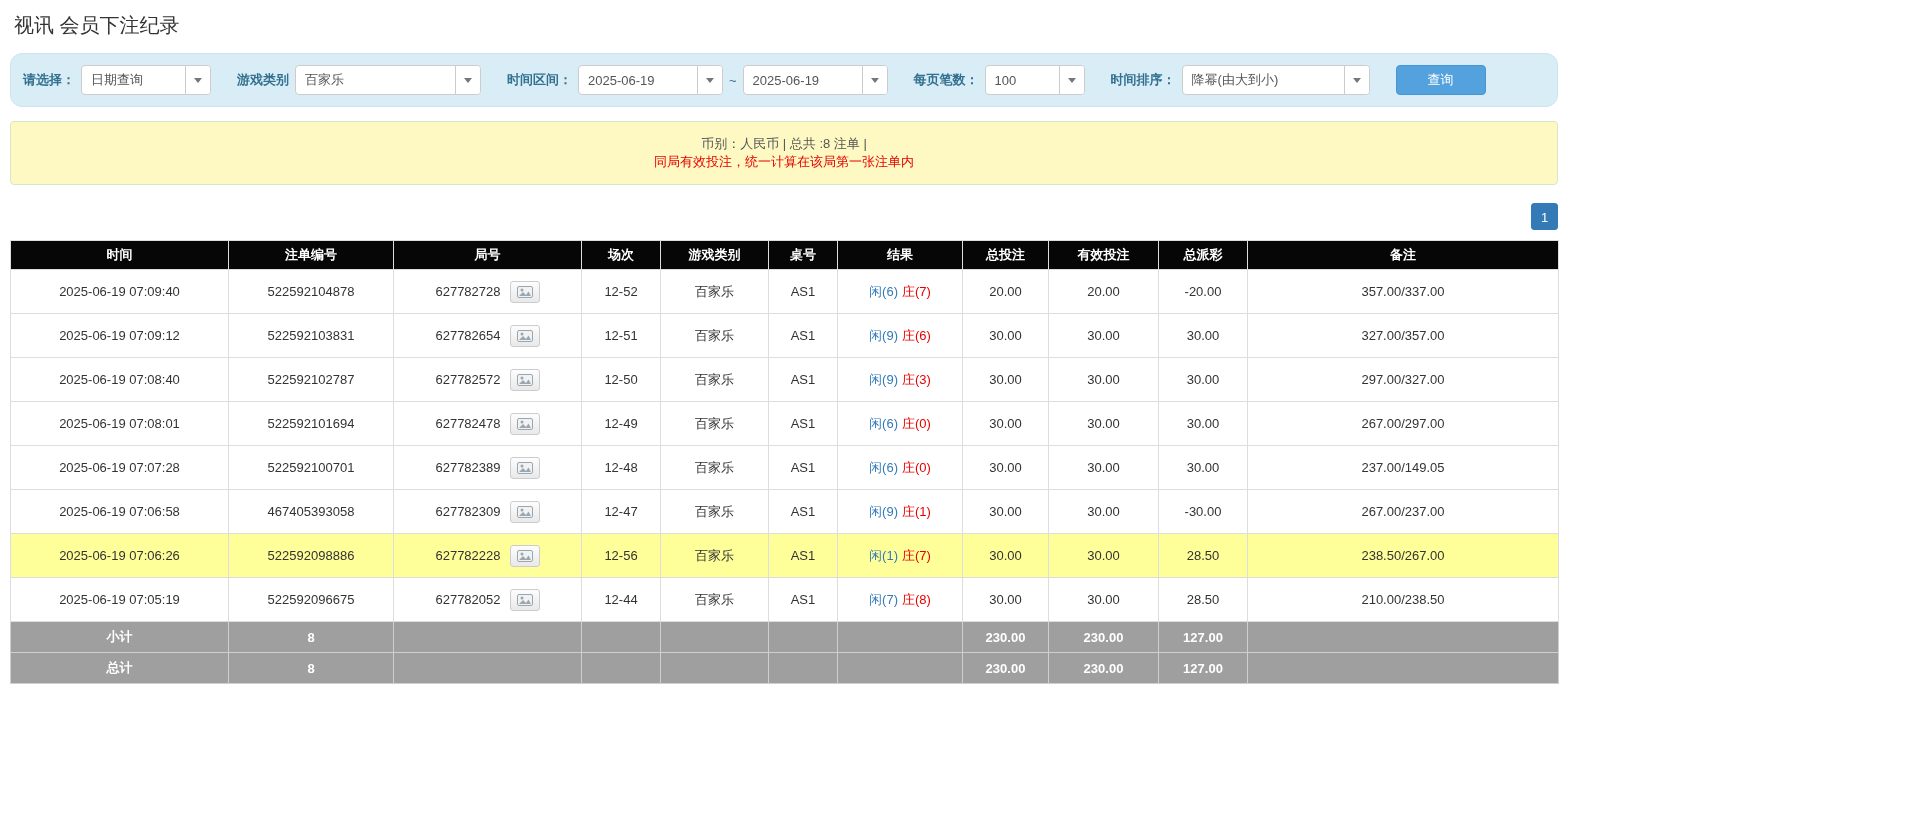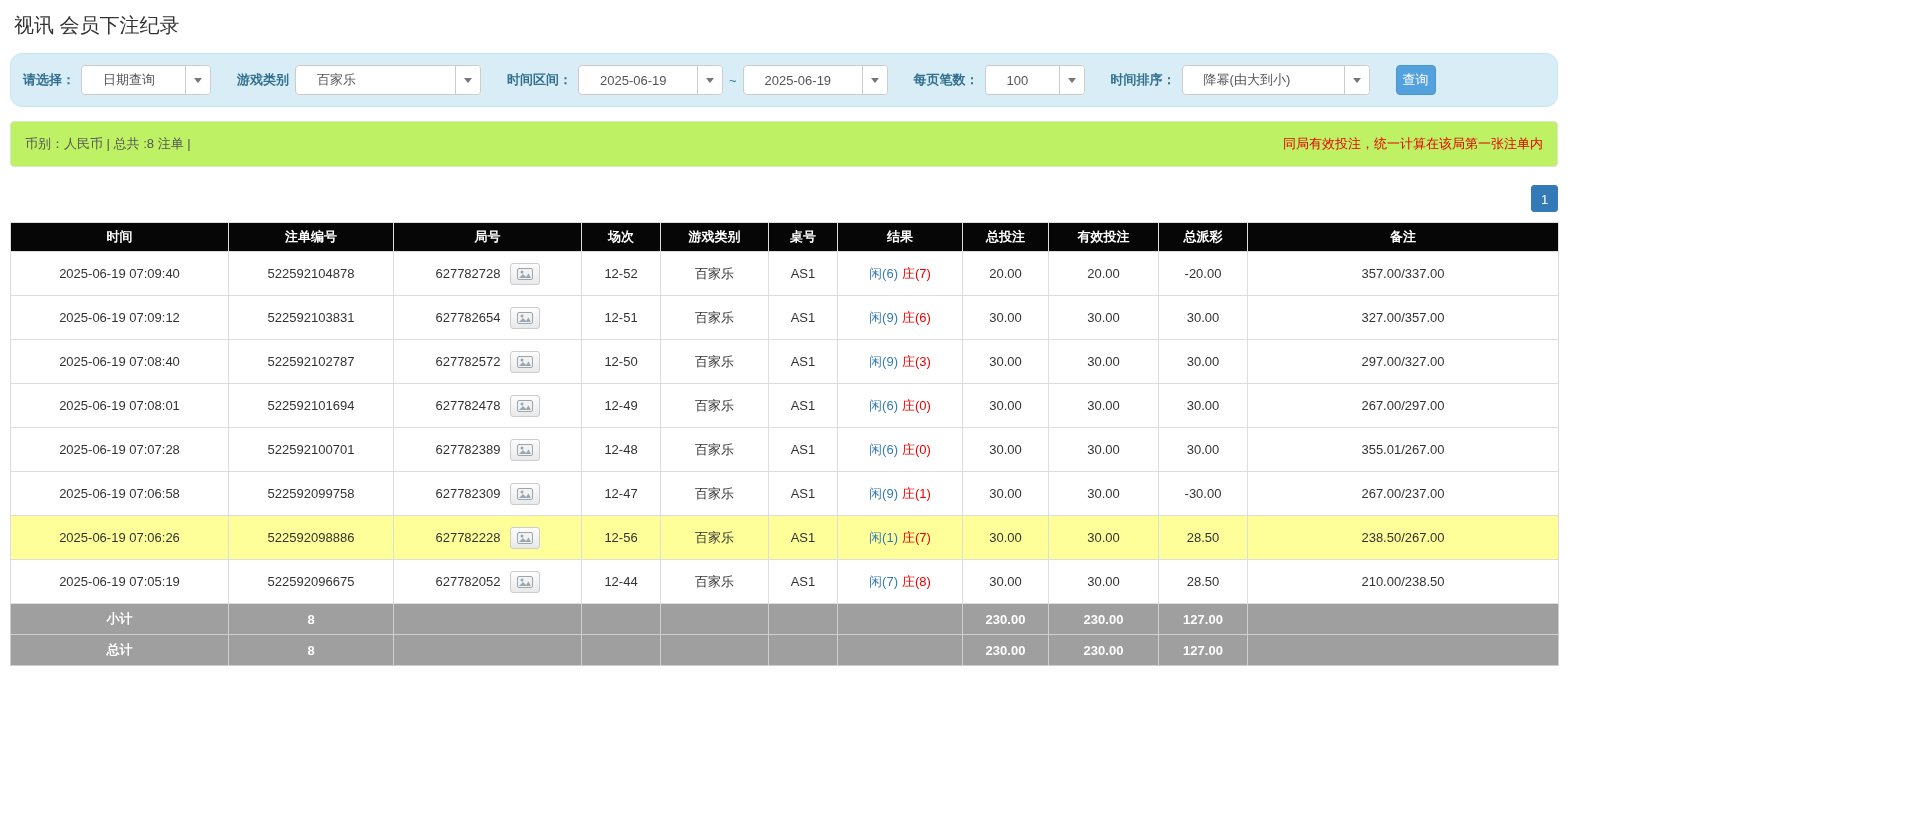--- a/index.html
+++ b/index.html
@@ -36,21 +36,21 @@
   .range-sep { color: #31708f; font-size: 13px; }
   .combo {
     background: #fff;
     border: 1px solid #ccc;
     border-radius: 4px;
     height: 30px;
     display: flex;
     align-items: center;
     overflow: hidden;
   }
-  .combo-text { flex: 1; padding: 0 21px; font-size: 13px; color: #555; white-space: nowrap; overflow: hidden; }
+  .combo-text { flex: 1; padding: 0 9px; font-size: 13px; color: #555; white-space: nowrap; overflow: hidden; }
   .combo-caret {
     width: 25px;
     align-self: stretch;
     display: flex;
     align-items: center;
     justify-content: center;
     border-left: 1px solid #ccc;
     background: #fff;
     cursor: pointer;
     flex: none;
@@ -65,38 +65,39 @@
   .w-game { width: 186px; }
   .w-date { width: 145px; }
   .w-size { width: 100px; }
   .w-sort { width: 188px; }
   .btn-search {
     background: #54a2dd;
     color: #fff;
     border: 1px solid #4795d2;
     border-radius: 4px;
     height: 30px;
-    padding: 0 6px;
+    padding: 0 31px;
     font-size: 13px;
     cursor: pointer;
     font-family: inherit;
   }
 
   
   .summary-bar {
     margin-top: 14px;
-    background: #bef264;
+    background: #fef9c3;
     border: 1px solid #d6e9c6;
     border-radius: 4px;
     padding: 13px 14px;
     display: flex;
     justify-content: space-between;
     align-items: center;
     font-size: 13px;
     width: 1548px;
+    flex-direction: column;
   }
   .summary-left { color: #555; }
   .summary-right { color: #e60000; }
 
   
   .pagination { width: 1548px; text-align: right; margin: 18px 0 10px 0; }
   .page-btn {
     display: inline-block;
     min-width: 27px;
     height: 27px;
@@ -389,25 +390,25 @@
     </td>
     <td>12-48</td>
     <td>百家乐</td>
     <td>AS1</td>
     <td>
       <span class="player-token">闲(6)</span><span class="banker-token">庄(0)</span>
     </td>
     <td class="blue">30.00</td>
     <td>30.00</td>
     <td>30.00</td>
-    <td>355.01/267.00</td>
+    <td>237.00/149.05</td>
   </tr>
         <tr class="data-row">
     <td>2025-06-19 07:06:58</td>
-    <td>522592099758</td>
+    <td>467405393058</td>
     <td>
       <span class="round-cell-inner">
         <span>627782309</span>
         <span class="icon-btn">
           <svg width="16" height="12" viewBox="0 0 16 12" aria-hidden="true">
             <rect x="0.5" y="0.5" width="15" height="11" rx="1.5" fill="#f2f2f2" stroke="#9aa7b0"></rect>
             <circle cx="5" cy="4" r="1.5" fill="#9aa7b0"></circle>
             <path d="M2 10 L6 6 L9 9 L11.5 5.5 L14 10 Z" fill="#9aa7b0"></path>
           </svg>
         </span>

